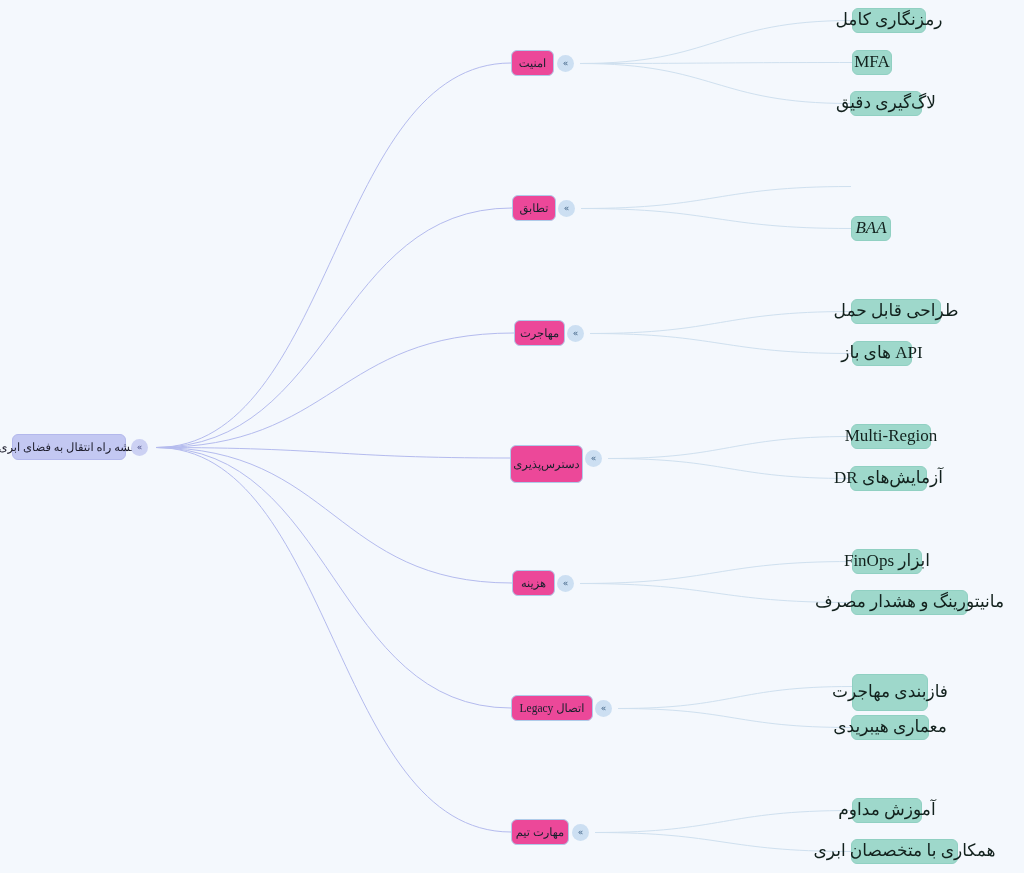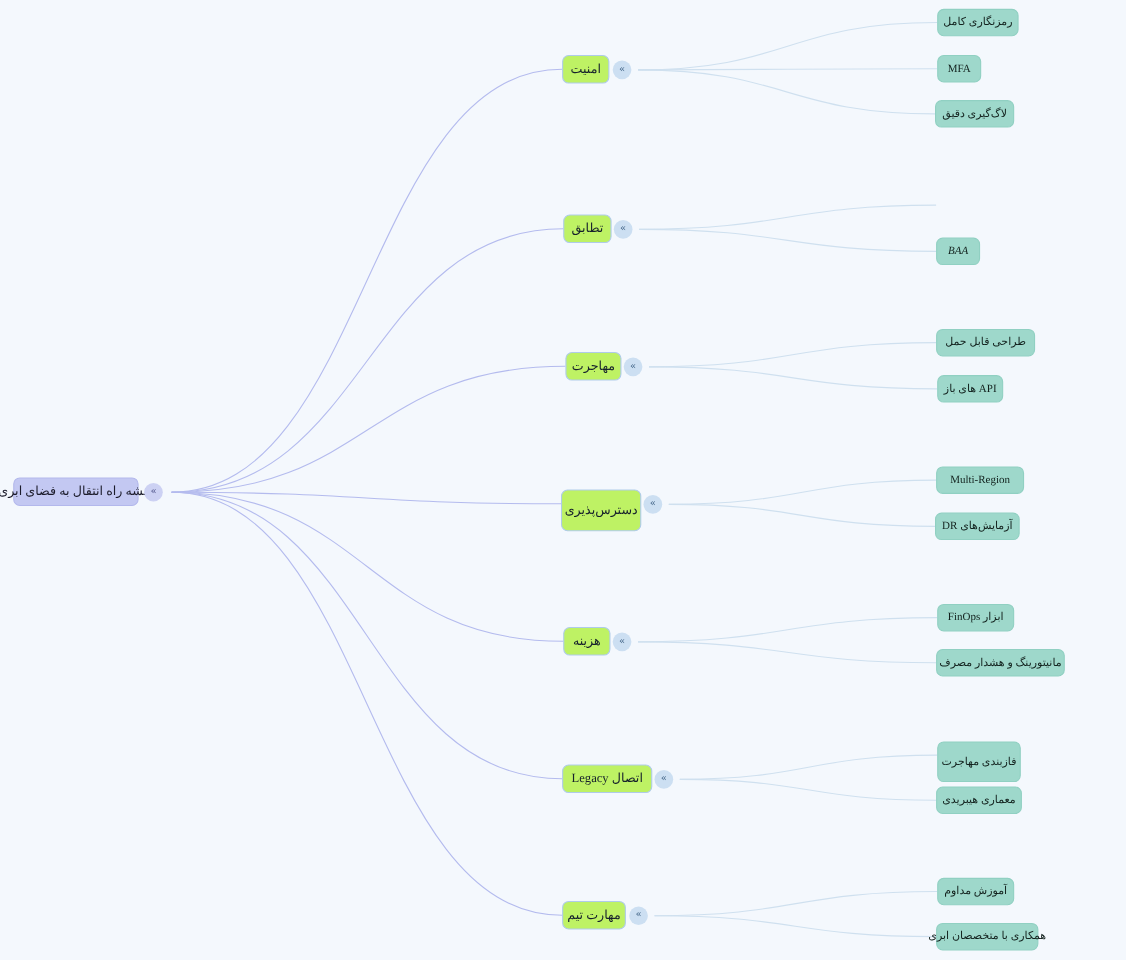--- a/index.html
+++ b/index.html
@@ -43,32 +43,32 @@
   }
   .node-root {
     background: #c3c8f2;
     border: 1px solid #b3b8ec;
     color: #1c1c2b;
     font-size: 11.5px;
     padding: 0 10px;
     height: 26px;
   }
   .node-branch {
-    background: #bef264;
+    background: #ec4899;
     border: 1px solid #afcbe9;
     color: #16202c;
     font-size: 11.5px;
     padding: 0 10px;
     height: 26px;
   }
   .node-leaf {
     background: #9ed8cb;
     border: 1px solid #90d0c2;
     color: #12211d;
-    font-size: 10px;
+    font-size: 17px;
     padding: 0 9px;
     height: 25px;
     text-align: center;
   }
   .toggle {
     position: absolute;
     width: 17px;
     height: 17px;
     border-radius: 50%;
     display: flex;
@@ -177,20 +177,20 @@
     <div class="node node-leaf" style="left: 851px; top: 715px; width: 78px; height: 25px;">
       <span>معماری هیبریدی</span>
     </div>
     <div class="node node-branch" style="left: 511px; top: 819px; width: 58px; height: 26px;">
       <span>مهارت تیم</span>
     </div>
     <div class="toggle toggle-branch" style="left: 572px; top: 824px;">«</div>
     <div class="node node-leaf" style="left: 852px; top: 798px; width: 70px; height: 25px;">
       <span>آموزش مداوم</span>
     </div>
-    <div class="node node-leaf" style="left: 851px; top: 839px; width: 93px; height: 25px;">
+    <div class="node node-leaf" style="left: 851px; top: 839px; width: 107px; height: 25px;">
       <span>همکاری با متخصصان ابری</span>
     </div>
     <div class="node node-root" style="left: 12px; top: 434px; width: 114px; height: 26px;">
       <span>نقشه راه انتقال به فضای ابری</span>
     </div>
     <div class="toggle toggle-root" style="left: 131px; top: 439px;">«</div>
   </div>
 
 </body></html>

